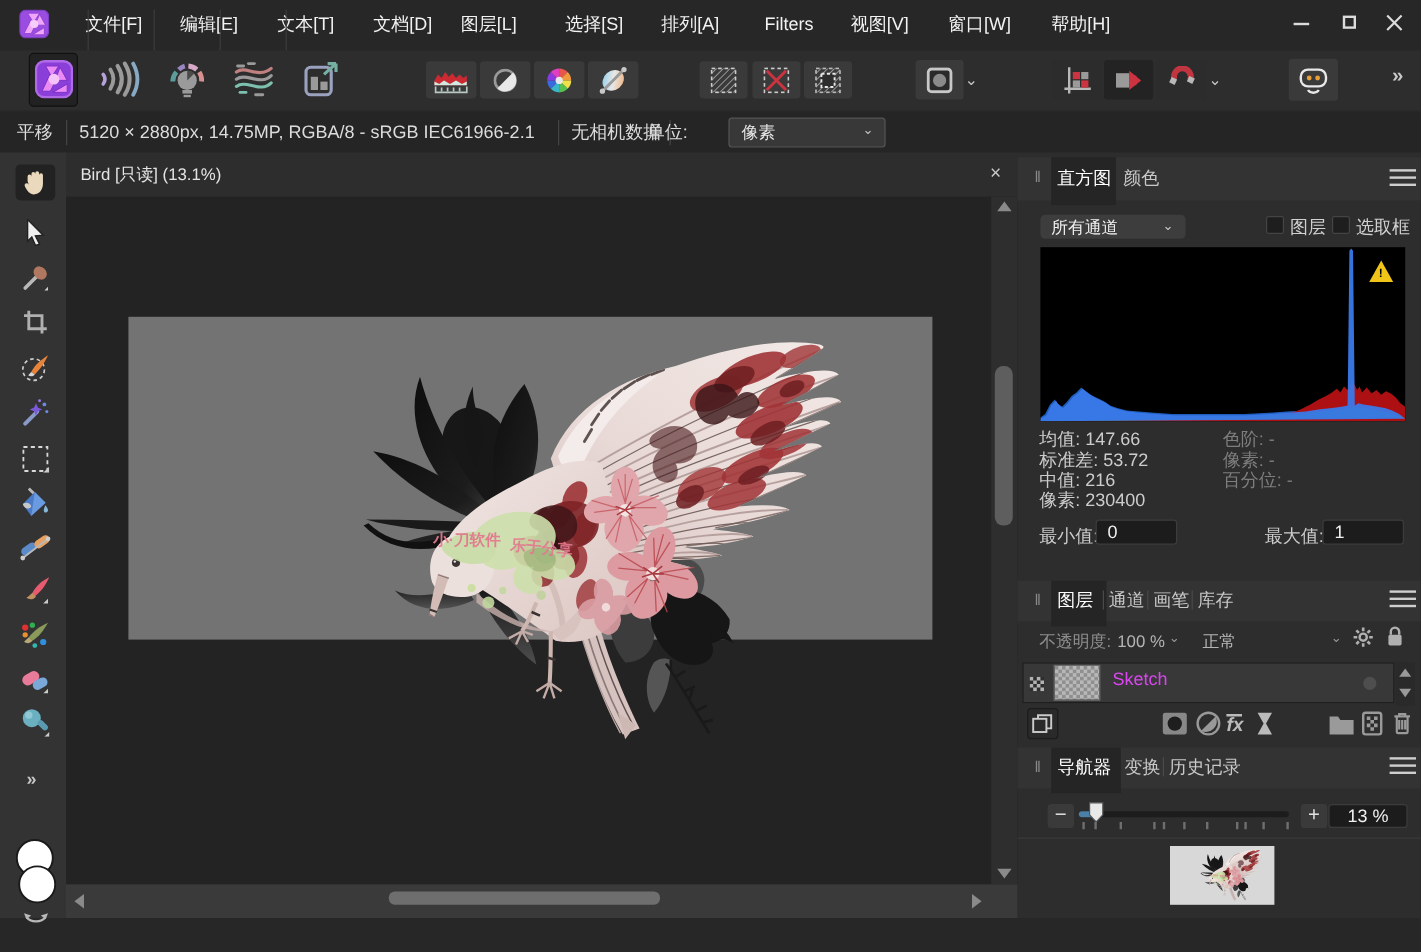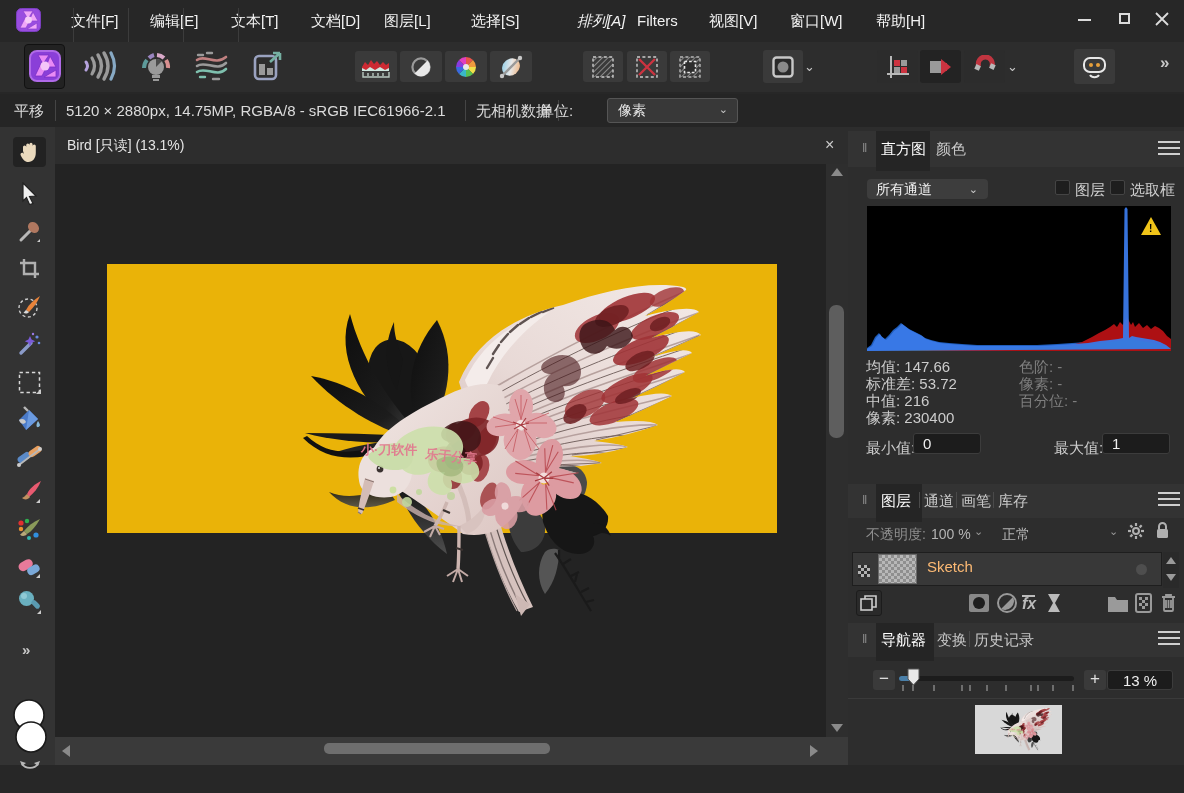--- a/index.html
+++ b/index.html
@@ -25,21 +25,21 @@
 .isep { top:6px; width:1px; height:21px; background:#454545; }
 #unitbox { left:607px; top:4px; width:131px; height:25px; background:#383838;
   border:1px solid #555; border-radius:3px; color:#e8e8e8; font-size:14px;
   line-height:23px; padding-left:10px; }
 
 
 #tools { left:0; top:127px; width:55px; height:638px; background:#333333; }
 
 #tabbar { left:55px; top:127px; width:793px; height:37px; background:#2d2d2d; }
 #canvas { left:55px; top:164px; width:793px; height:573px; background:#232323; overflow:hidden; }
-#image { left:52px; top:100px; width:670px; height:269px; background:#eab308; }
+#image { left:52px; top:100px; width:670px; height:269px; background:#737373; }
 
 
 #vscroll { left:826px; top:164px; width:22px; height:573px; background:#2e2e2e; }
 #hscroll { left:55px; top:737px; width:793px; height:28px; background:#3a3a3a; }
 
 
 #rpanel { left:848px; top:127px; width:336px; height:638px; background:#2d2d2d; }
 .ptabs { left:0; width:336px; height:36px; background:#333333; }
 .ptab { top:0; height:36px; line-height:36px; font-size:15px; color:#c8c8c8; }
 .ptab.active { color:#ffffff; }
@@ -79,21 +79,21 @@
   <div class="abs" style="left:1119px; top:13px; width:11px; height:11px; border:2px solid #dcdcdc;"></div>
   <svg class="abs" style="left:1155px; top:12px;" width="14" height="14" viewBox="0 0 14 14">
     <path d="M1,1 L13,13 M13,1 L1,13" stroke="#dcdcdc" stroke-width="1.8"></path>
   </svg>
   <div class="abs menuitem" style="left:71px;">文件[F]</div>
   <div class="abs menuitem" style="left:150px;">编辑[E]</div>
   <div class="abs menuitem" style="left:231px;">文本[T]</div>
   <div class="abs menuitem" style="left:311px;">文档[D]</div>
   <div class="abs menuitem" style="left:384px;">图层[L]</div>
   <div class="abs menuitem" style="left:471px;">选择[S]</div>
-  <div class="abs menuitem" style="left:577px;font-style:italic;">排列[A]</div>
+  <div class="abs menuitem" style="left:551px;">排列[A]</div>
   <div class="abs menuitem" style="left:637px;">Filters</div>
   <div class="abs menuitem" style="left:709px;">视图[V]</div>
   <div class="abs menuitem" style="left:790px;">窗口[W]</div>
   <div class="abs menuitem" style="left:876px;">帮助[H]</div>
 
   <div class="abs" id="toolbar"></div>
 
   <div class="abs" style="left:24px; top:44px; width:41px; height:45px; background:#222222; border:1px solid #111; border-radius:4px;"></div>
   <svg class="abs" style="left:29px; top:50px;" width:32="" width="32" height="32" viewBox="0 0 32 32">
     <rect x="1" y="1" width="30" height="30" rx="7" fill="#8a3fd8" stroke="#b06ae8" stroke-width="2"></rect>
@@ -682,21 +682,21 @@
 
     <div class="abs" style="left:4px; top:425px; width:310px; height:34px; background:#383838; border:1px solid #1e1e1e;"></div>
     <div class="abs" style="left:10px; top:436px; width:12px; height:12px; opacity:0.85;">
       <svg width="12" height="12">
           <rect width="12" height="12" fill="#2d2d2d"></rect>
           <path d="M0,0h3v3h-3z M6,0h3v3h-3z M3,3h3v3h-3z M9,3h3v3h-3z M0,6h3v3h-3z M6,6h3v3h-3z M3,9h3v3h-3z M9,9h3v3h-3z" fill="#c8c8c8"></path>
         </svg>
     </div>
     <div class="abs" style="left:30px; top:427px; width:39px; height:30px; border:1px solid #6a6a6a; background:
       repeating-conic-gradient(#b8b8b8 0% 25%, #8f8f8f 0% 50%) 0 0/6px 6px;"></div>
-    <div class="abs" style="left:79px; top:431px; color:#fdba74; font-size:15px;">Sketch</div>
+    <div class="abs" style="left:79px; top:431px; color:#d946ef; font-size:15px;">Sketch</div>
     <div class="abs" style="left:288px; top:437px; width:11px; height:11px; border-radius:50%; background:#4e4e4e;"></div>
     <div class="abs" style="left:315px; top:425px; width:16px; height:36px; background:#2a2a2a;">
       <div style="position:absolute;left:3px;top:5px;width:0;height:0;border-left:5px solid transparent;border-right:5px solid transparent;border-bottom:7px solid #9a9a9a;"></div>
       <div style="position:absolute;left:3px;top:22px;width:0;height:0;border-left:5px solid transparent;border-right:5px solid transparent;border-top:7px solid #9a9a9a;"></div>
     </div>
 
     <div class="abs" style="left:8px; top:463px; width:26px; height:26px; background:#2a2a2a; border:1px solid #1c1c1c; border-radius:3px;"></div>
     <div class="abs" style="left:12px; top:467px;"><svg width="18" height="18">
           <rect x="1" y="5" width="11" height="11" fill="none" stroke="#cccccc" stroke-width="1.6"></rect>
           <path d="M5,5 L5,2 L16,2 L16,13 L12,13" fill="none" stroke="#cccccc" stroke-width="1.6"></path>

